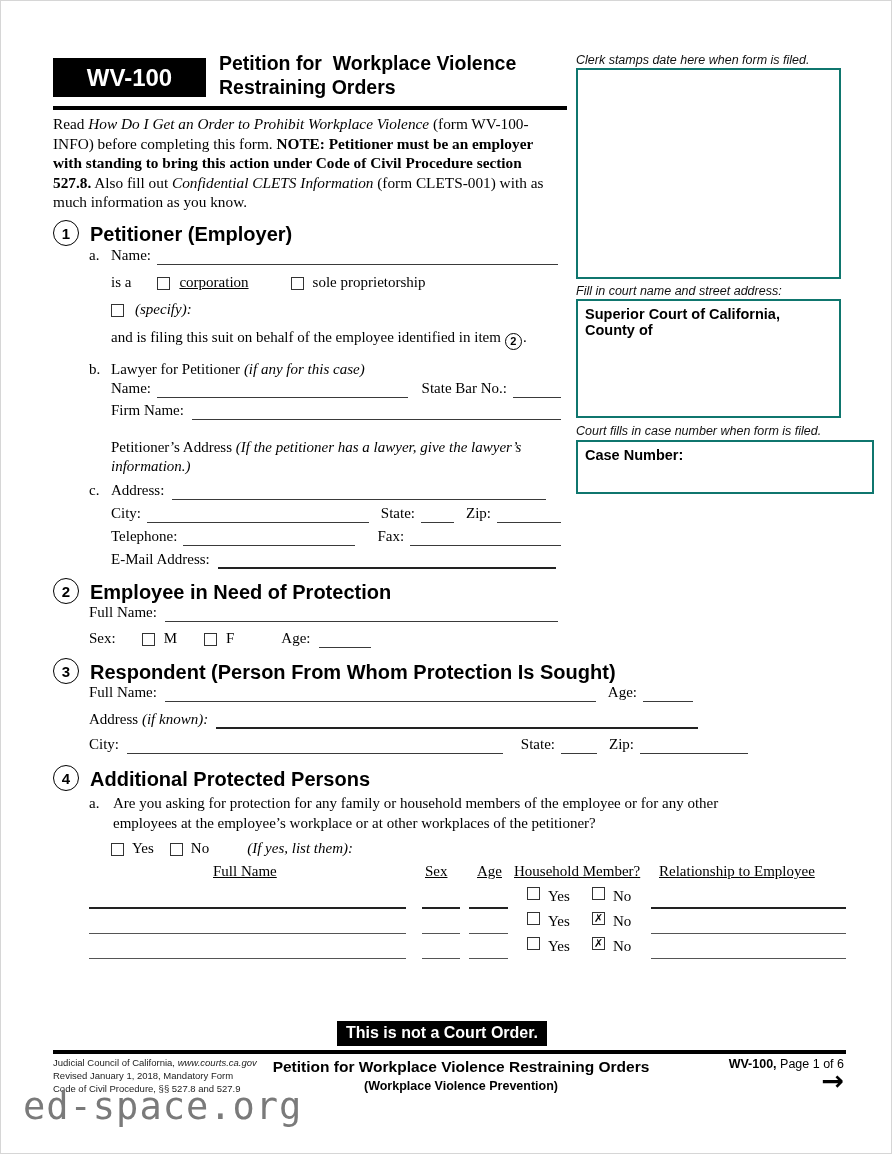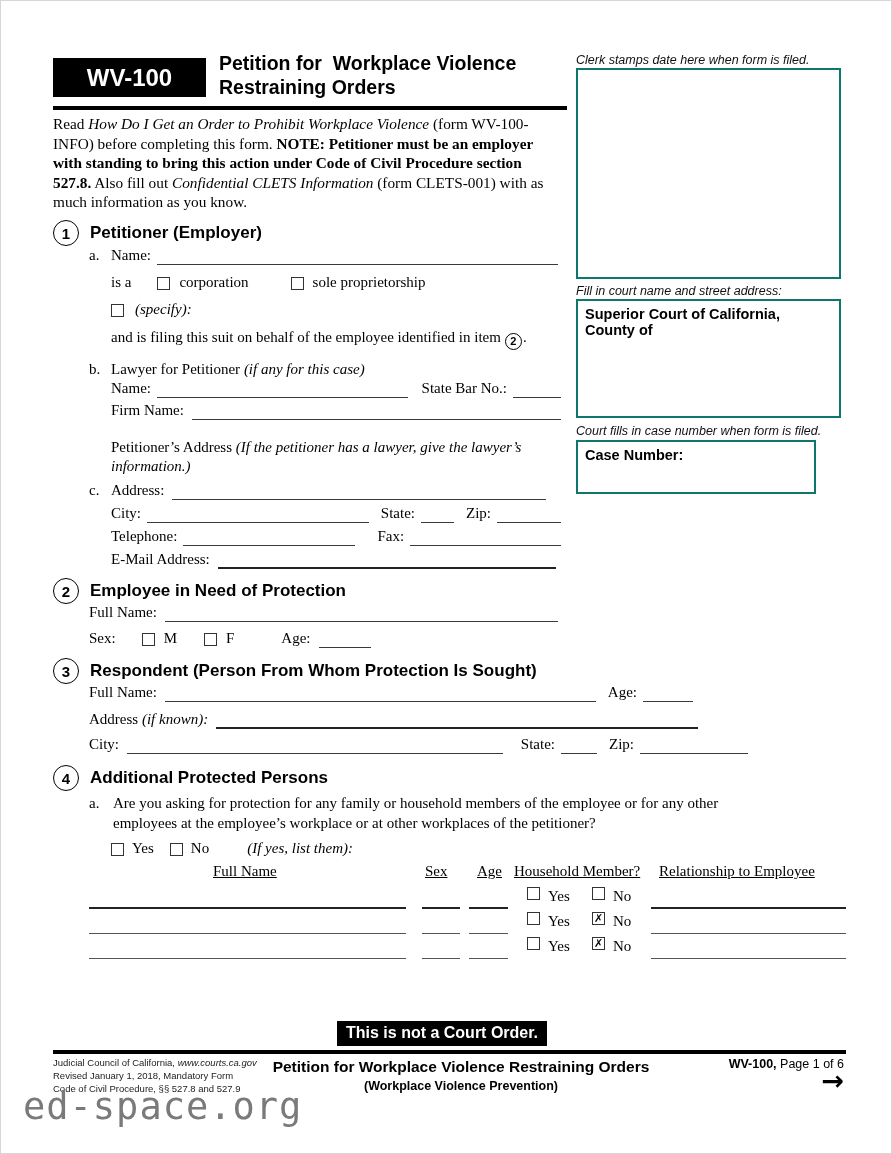--- a/index.html
+++ b/index.html
@@ -16,21 +16,21 @@
   .seg-n{}
   .note{font-family:"Liberation Sans",sans-serif;font-style:italic;font-size:12.5px;color:#111;}
   .box{border:2px solid #0f766e;background:#fff;box-sizing:border-box;}
   .boxlabel{font-family:"Liberation Sans",sans-serif;font-weight:bold;font-size:14.5px;padding:5px 7px;}
   .sec-circle{width:26px;height:26px;border:1.7px solid #000;border-radius:50%;
       display:flex;align-items:center;justify-content:center;
       font-family:"Liberation Sans",sans-serif;font-weight:bold;font-size:15px;box-sizing:border-box;}
   .inline-circle{display:inline-flex;width:17px;height:17px;border:1.4px solid #000;border-radius:50%;
       align-items:center;justify-content:center;font-family:"Liberation Sans",sans-serif;
       font-weight:bold;font-size:11px;vertical-align:-3px;margin:0 1px 0 4px;box-sizing:border-box;}
-  .sec-head{font-family:"Liberation Sans",sans-serif;font-weight:bold;font-size:17px;}
+  .sec-head{font-family:"Liberation Sans",sans-serif;font-weight:bold;font-size:20px;}
   .row{display:flex;align-items:flex-end;}
   .ln{display:inline-block;border-bottom:1px solid #3a3a3a;height:18px;box-sizing:border-box;}
   .ln.flex{flex:1;}
   .ln.thick{border-bottom-width:2px;border-bottom-color:#222;}
   .cb{display:inline-flex;width:13px;height:13px;border:1.4px solid #333;box-sizing:border-box;
       background:#fff;align-items:center;justify-content:center;margin-bottom:2px;flex:none;}
   .cb.checked::after{content:"✗";font-family:"DejaVu Sans",sans-serif;font-size:11px;font-weight:bold;line-height:1;}
   .hdr-rule{background:#000;height:4px;}
   .tbl-head{font-family:"Liberation Serif",serif;font-size:15px;text-decoration:underline;white-space:nowrap;}
   .rowline{position:absolute;border-bottom:1px solid #555;height:0;}
@@ -56,39 +56,39 @@
 
   <div class="abs note" style="left:575px;top:52px;">Clerk stamps date here when form is filed.</div>
   <div class="abs box" style="left:575px;top:67px;width:265px;height:211px;"></div>
 
   <div class="abs note" style="left:575px;top:283px;">Fill in court name and street address:</div>
   <div class="abs box" style="left:575px;top:298px;width:265px;height:119px;">
     <div class="boxlabel">Superior Court of California, County of</div>
   </div>
 
   <div class="abs note" style="left:575px;top:423px;">Court fills in case number when form is filed.</div>
-  <div class="abs box" style="left:575px;top:439px;width:240px;height:54px;">
+  <div class="abs box" style="left:575px;top:439px;width:298px;height:54px;">
     <div class="boxlabel">Case Number:</div>
   </div>
 
   <div class="abs sec-circle" style="left:52px;top:219px;">
     <span>1</span>
   </div>
   <div class="abs sec-head" style="left:89px;top:222px;">Petitioner (Employer)</div>
 
   <div class="abs row serif" style="left:88px;top:245px;width:469px;">
     <span style="width:22px;flex:none;">a.</span>
     <span>Name:</span>
     <span class="ln flex" style="margin-left:6px;"></span>
   </div>
 
   <div class="abs row serif" style="left:110px;top:272px;">
     <span>is a</span>
     <span class="cb" style="margin-left:26px;"></span>
-    <span style="margin-left:9px;">corporation</span>
+    <span style="margin-left:9px;text-decoration:underline;">corporation</span>
     <span class="cb" style="margin-left:42px;"></span>
     <span style="margin-left:9px;">sole proprietorship</span>
   </div>
 
   <div class="abs row serif" style="left:110px;top:299px;">
     <span class="cb"></span>
     <span class="it" style="margin-left:11px;">(specify):</span>
   </div>
 
   <div class="abs serif nowrap" style="left:110px;top:327px;">

